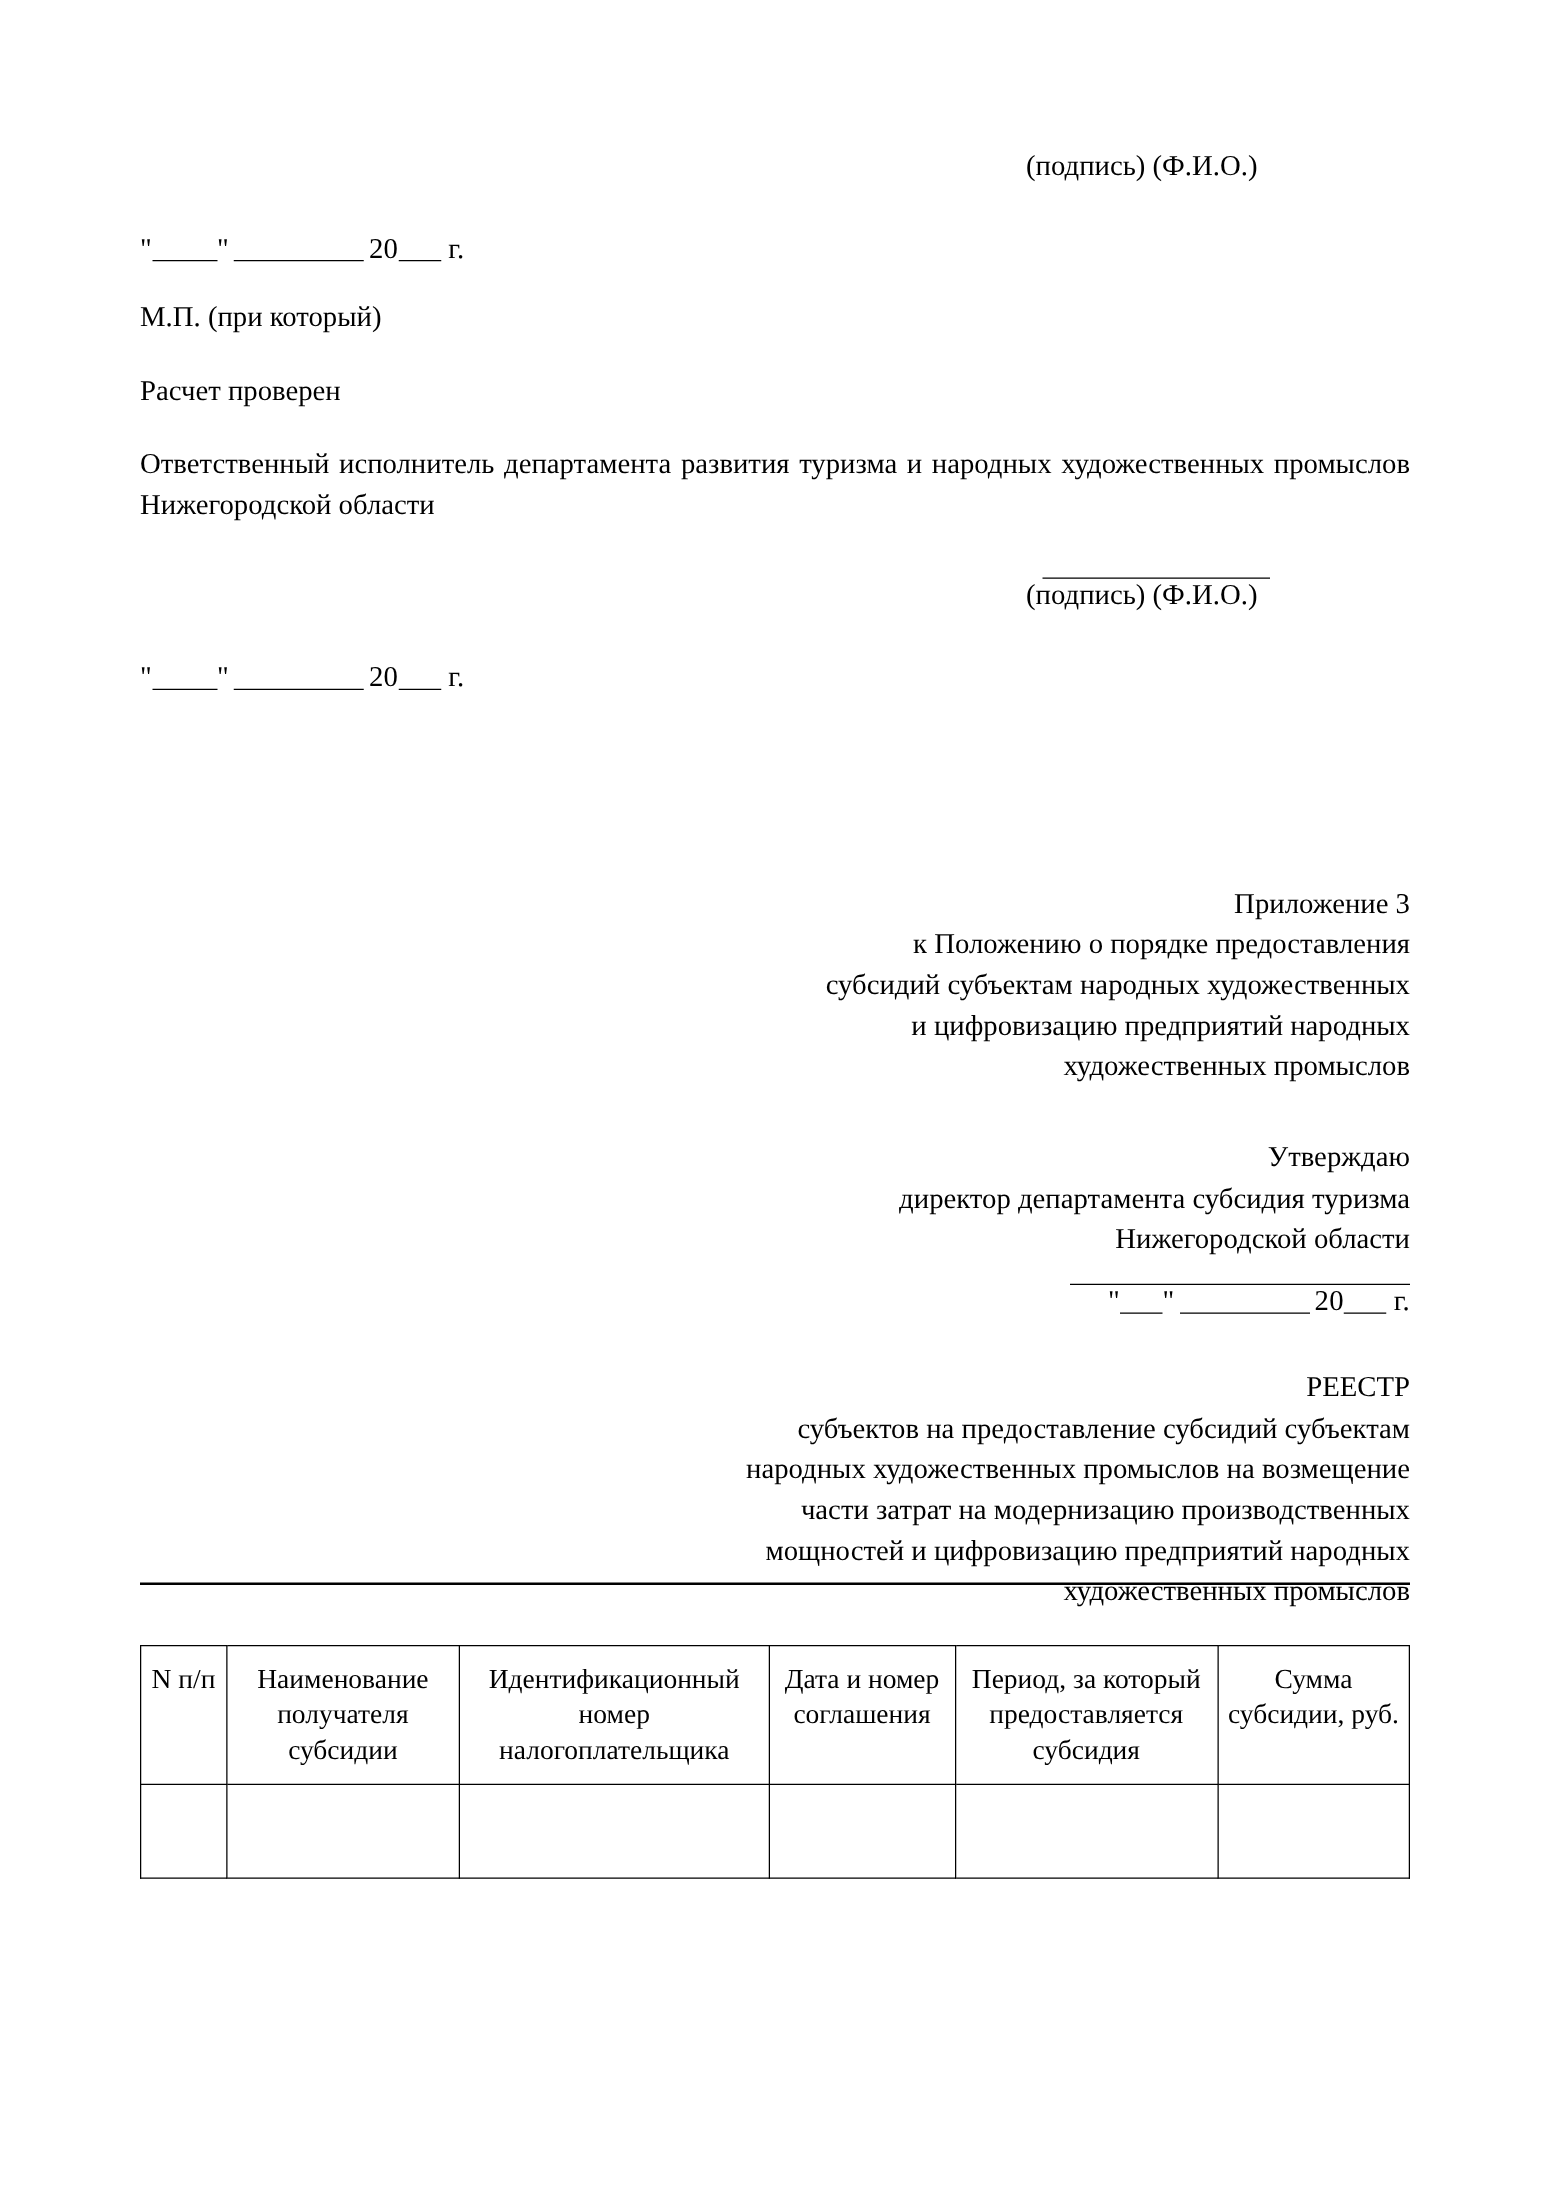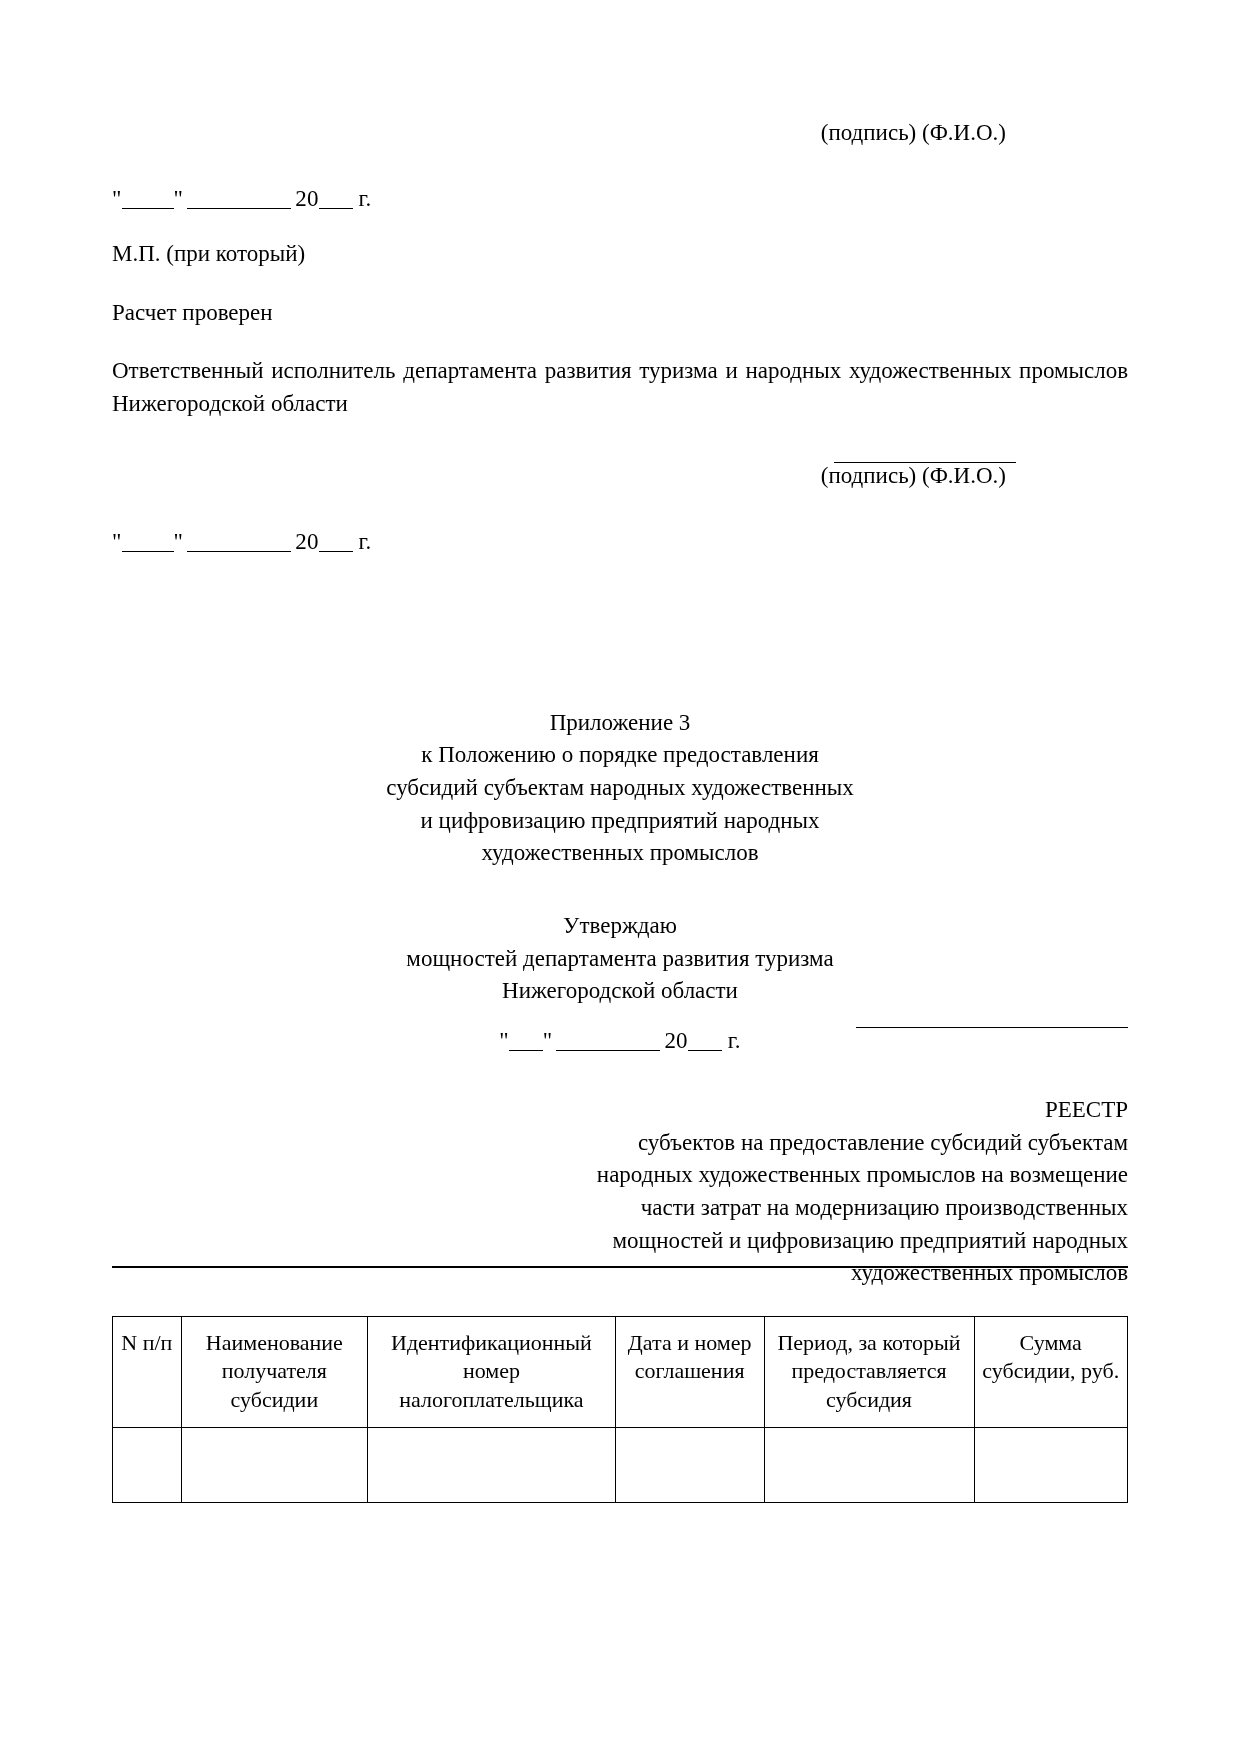--- a/index.html
+++ b/index.html
@@ -21,21 +21,21 @@
     padding: 0 112px;
     overflow: hidden;
   }
 
   
   .line {
     font-size: 23px;
     line-height: 1.42;
     white-space: pre-wrap;
   }
-  .right { text-align: center; }
+  .right { text-align: right; }
   .center { text-align: right; }
   .left { text-align: left; }
   .justify {
     text-align: justify;
     text-align-last: left;
   }
 
   .sig-caption {
     font-size: 23px;
     text-align: right;
@@ -178,21 +178,21 @@
 
   <div class="line right">Приложение 3</div>
   <div class="line right">к Положению о порядке предоставления</div>
   <div class="line right">субсидий субъектам народных художественных</div>
   <div class="line right">и цифровизацию предприятий народных</div>
   <div class="line right">художественных промыслов</div>
 
   <div class="spacer-md"></div>
 
   <div class="line right">Утверждаю</div>
-  <div class="line right">мощностей департамента развития туризма</div>
+  <div class="line right">директор департамента субсидия туризма</div>
   <div class="line right">Нижегородской области</div>
 
   <div style="height:18px"></div>
 
   <div class="approve-rule-wrap">
     <div class="approve-rule"></div>
   </div>
 
   <div class="date-line right">
     <span>"</span><span class="blank-tn"></span><span>"</span><span class="blank-md"></span><span>20</span><span class="blank-tn"></span>

